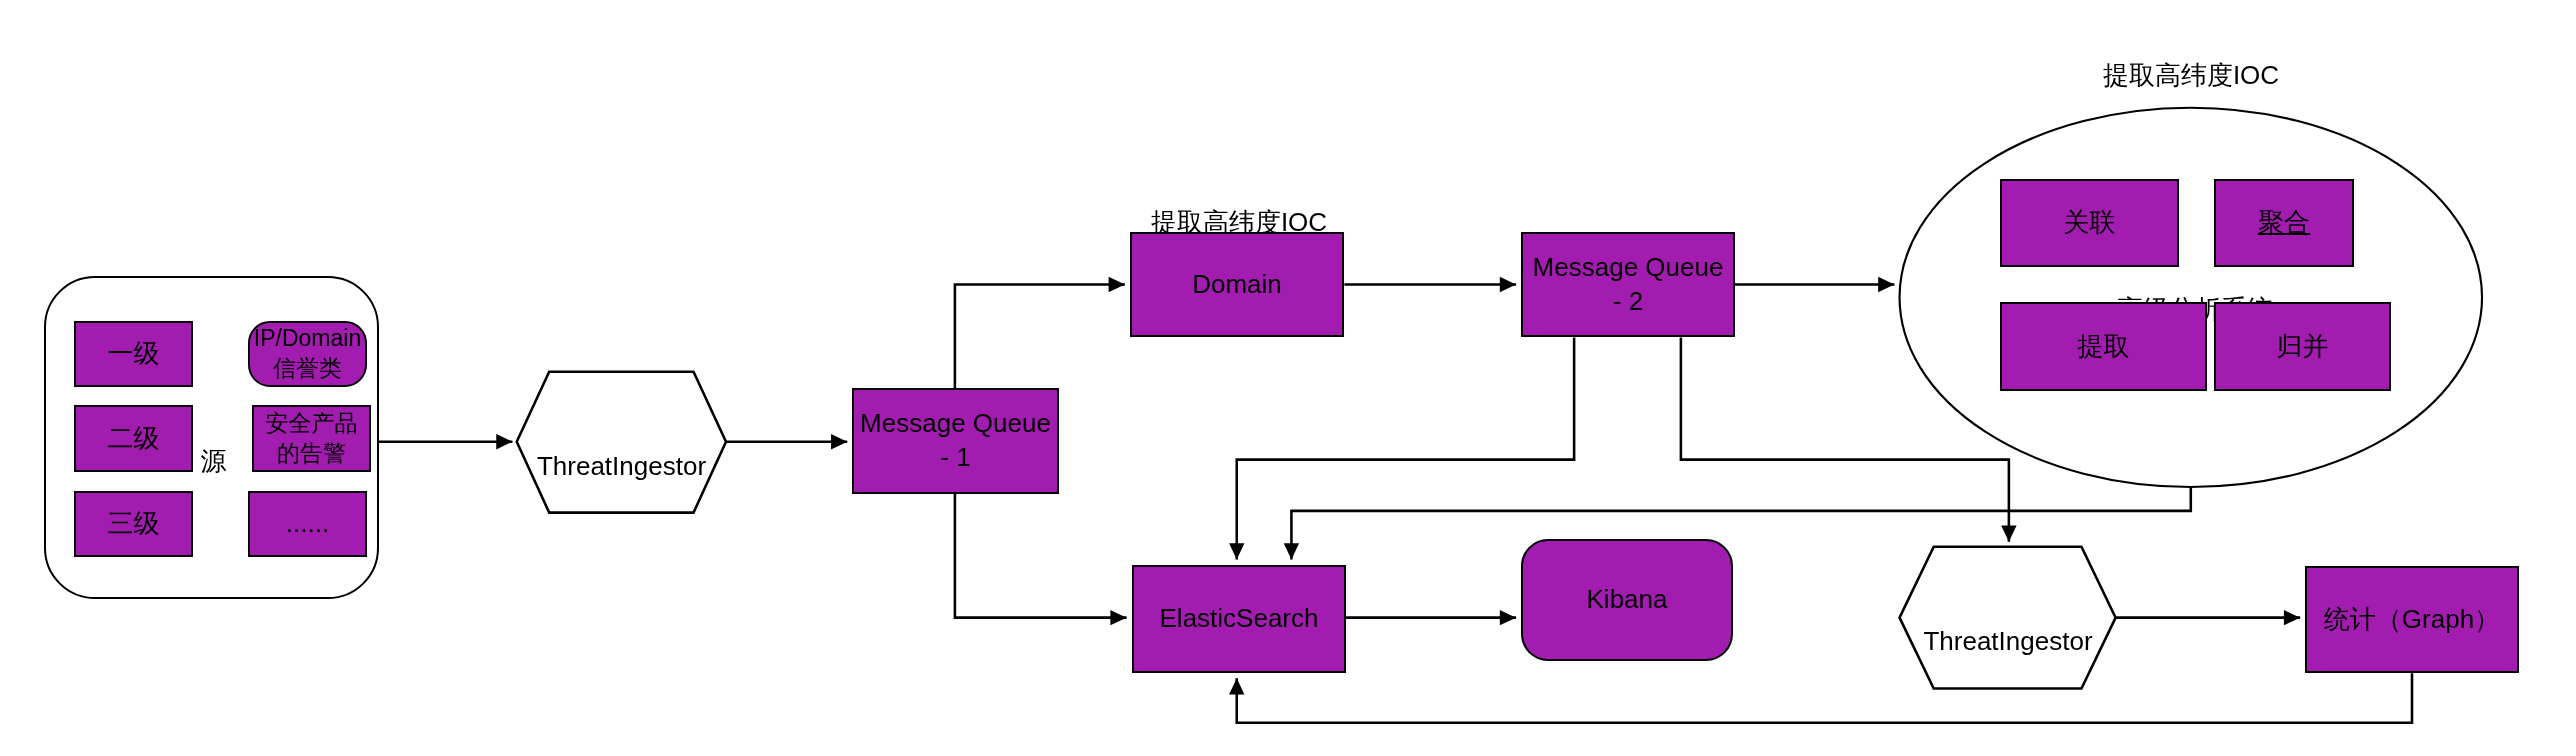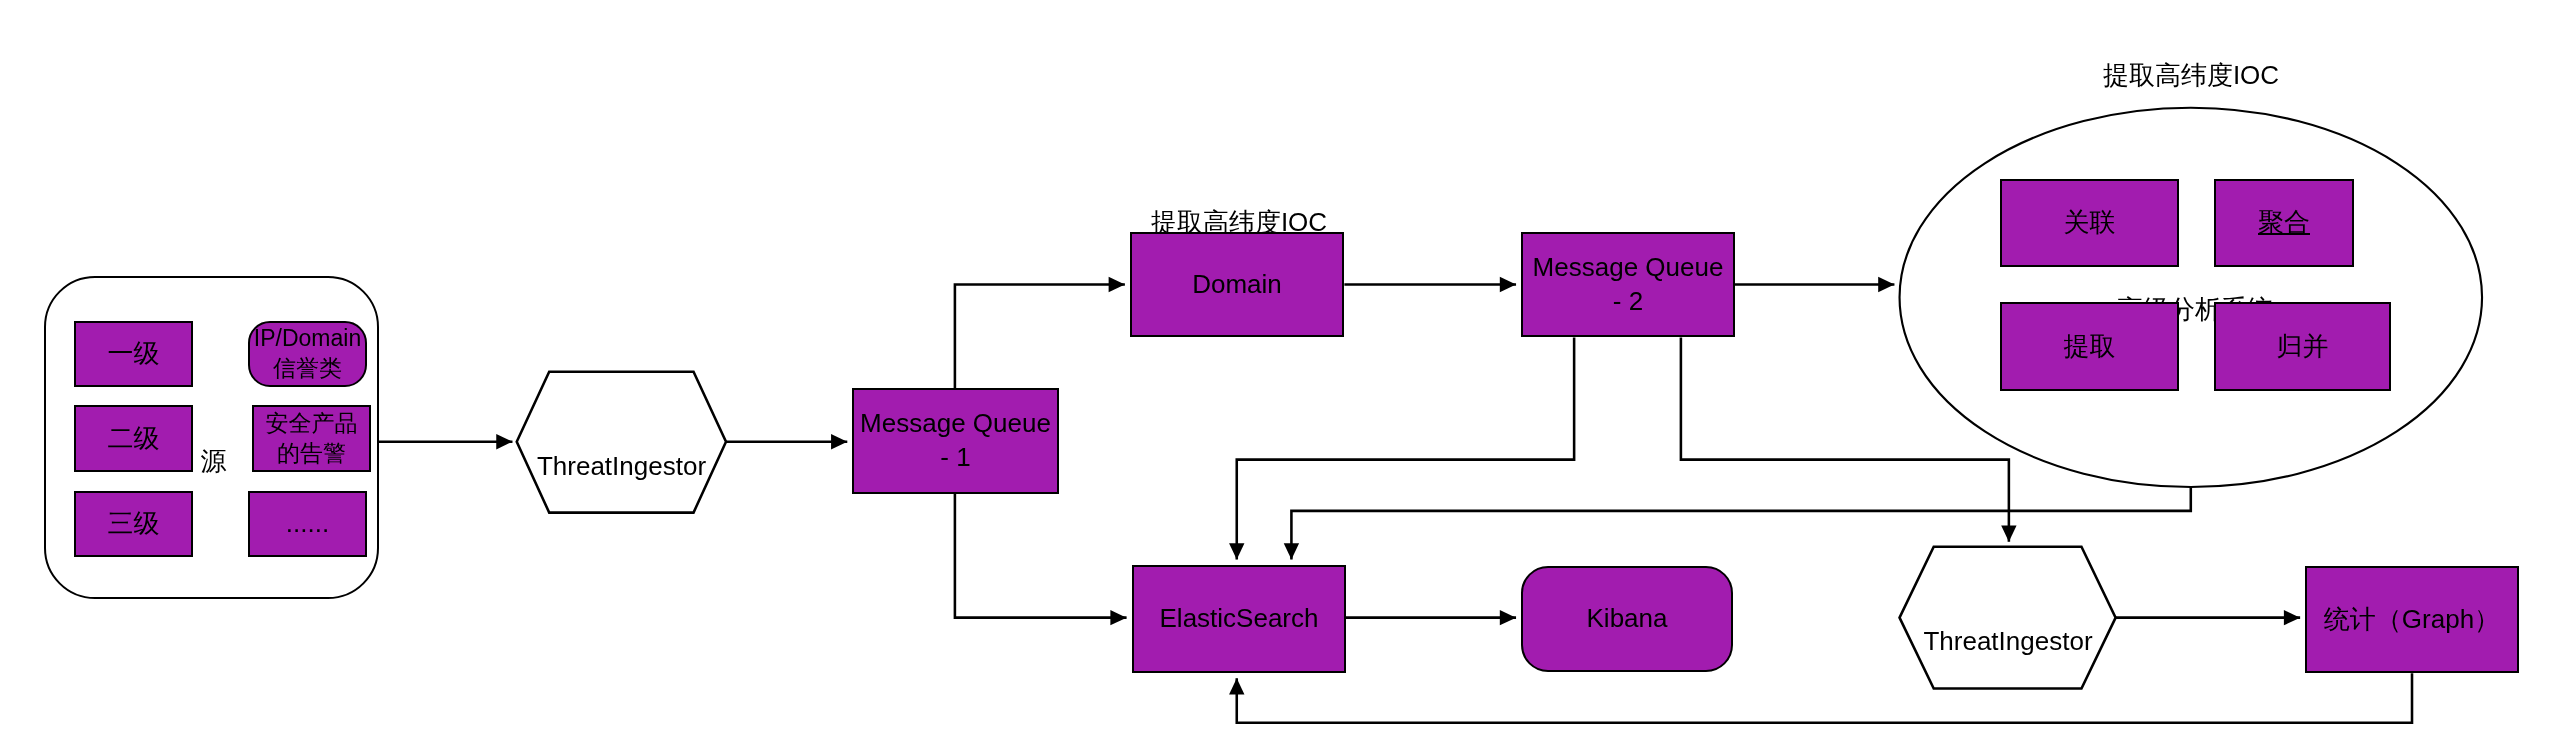--- a/index.html
+++ b/index.html
@@ -78,21 +78,21 @@
   <div class="floatlabel" style="left:1145px;top:183px;width:188px;height:31px;">提取高纬度IOC</div>
   <div class="node" style="left:1130px;top:232px;width:214px;height:105px;">Domain</div>
 
   <div class="node" style="left:1521px;top:232px;width:214px;height:105px;">Message Queue
 - 2</div>
 
   <div class="floatlabel" style="left:2099px;top:36px;width:184px;height:32px;">提取高纬度IOC</div>
   <div class="node" style="left:2000px;top:179px;width:179px;height:88px;">关联</div>
   <div class="node" style="left:2214px;top:179px;width:140px;height:88px;text-decoration:underline;">聚合</div>
   <div class="floatlabel" style="left:2103px;top:270px;width:184px;height:31px;">高级分析系统</div>
-  <div class="node" style="left:2000px;top:302px;width:179px;height:89px;">提取</div>
+  <div class="node" style="left:2000px;top:302px;width:207px;height:89px;">提取</div>
   <div class="node" style="left:2214px;top:302px;width:177px;height:89px;">归并</div>
 
   <div class="node" style="left:1132px;top:565px;width:214px;height:108px;">ElasticSearch</div>
-  <div class="node rounded" style="left:1521px;top:566px;width:212px;height:106px;">Kibana</div>
+  <div class="node rounded" style="left:1521px;top:539px;width:212px;height:122px;">Kibana</div>
   <div class="node" style="left:2305px;top:566px;width:214px;height:107px;">统计（Graph）</div>
 
 </div>
 
 
 </body></html>

